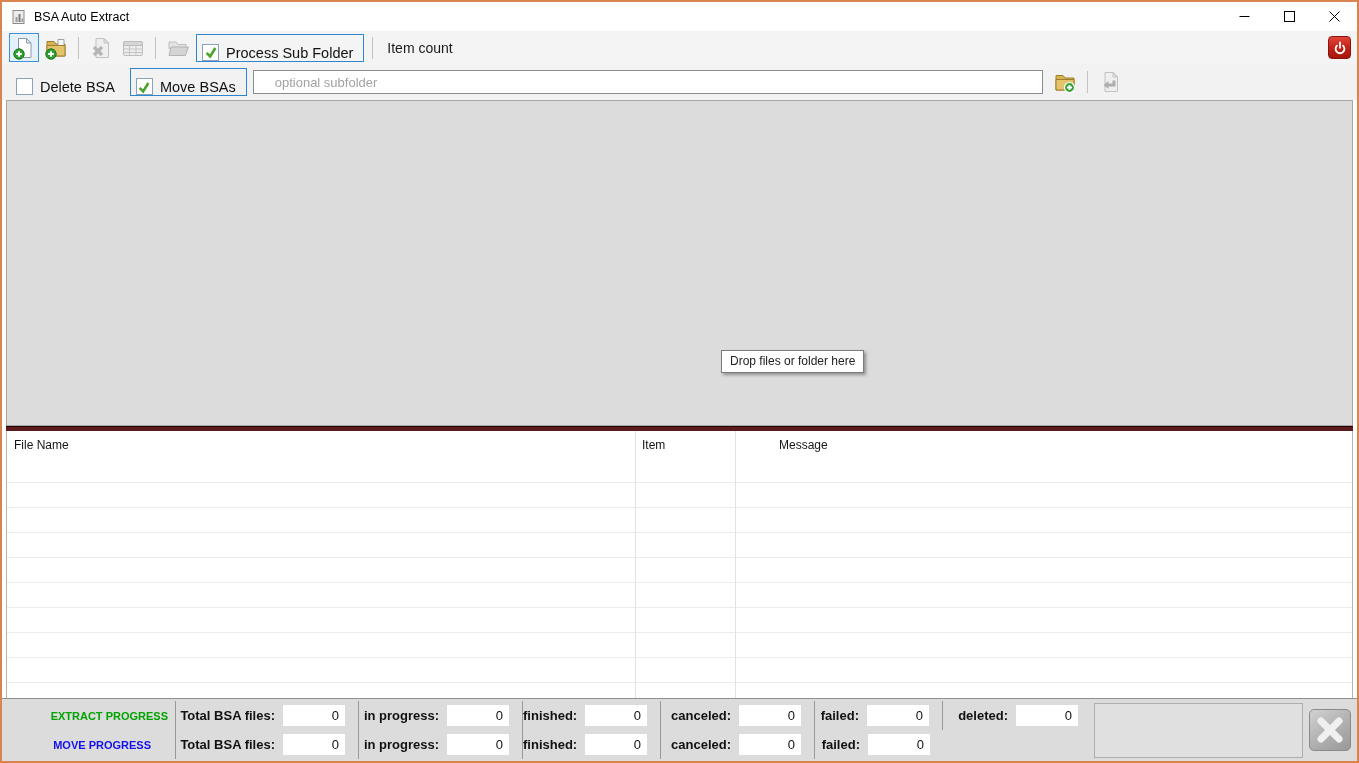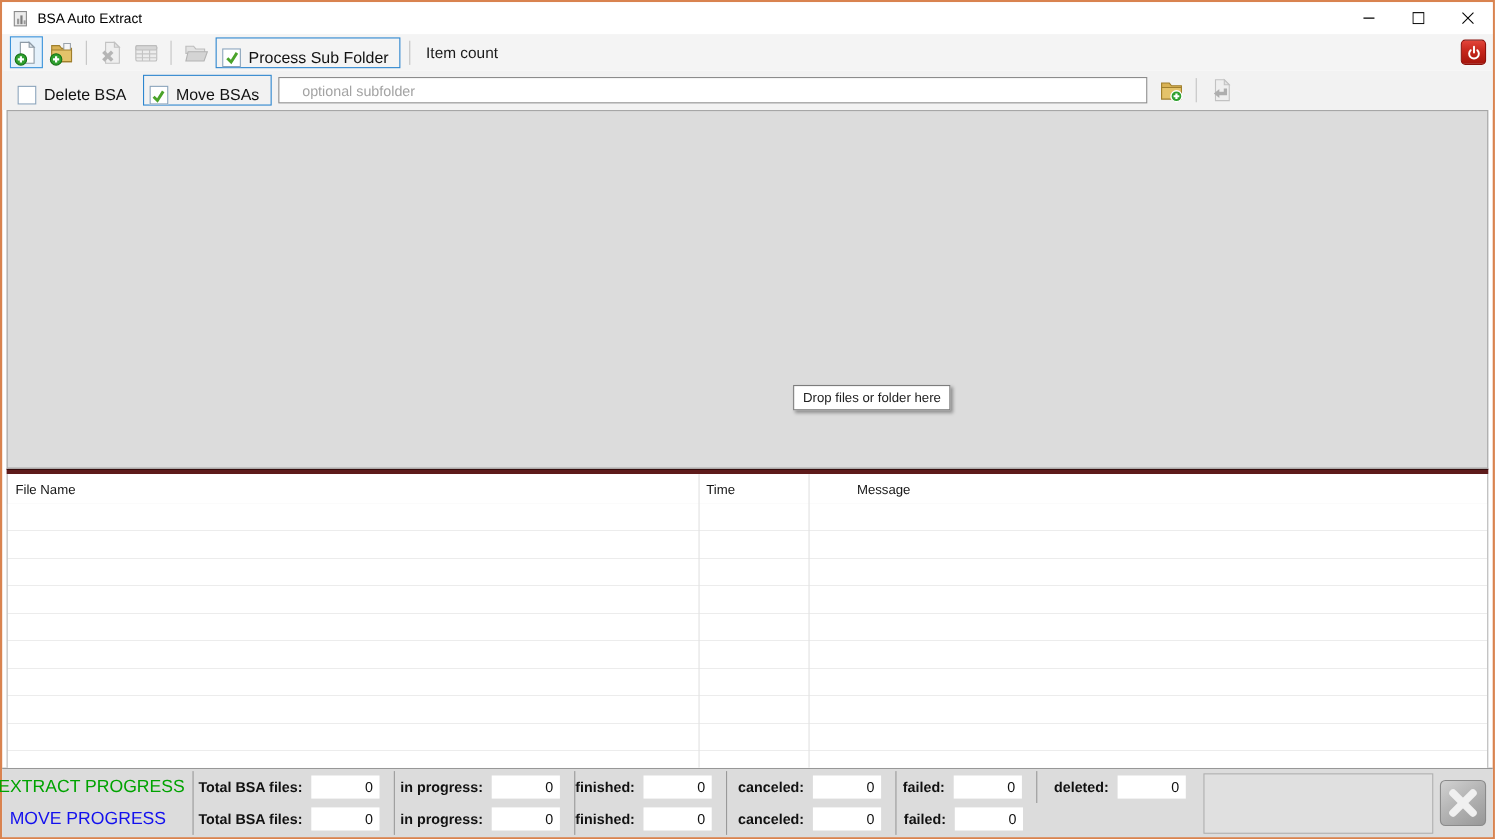--- a/index.html
+++ b/index.html
@@ -47,21 +47,21 @@
   .th-msg{flex:1 1 auto;padding-left:44px;}
   .tbody{position:absolute;left:0;right:0;top:27px;bottom:0;background:repeating-linear-gradient(to bottom,#ffffff 0px,#ffffff 24px,#ececec 24px,#ececec 25px);}
   .vline{position:absolute;top:0;bottom:0;width:1px;background:#e2e2e2;}
   .vline1{left:628px;} .vline2{left:728px;}
 
   
   .statusbar{flex:0 0 63px;height:63px;background:#dcdcdc;border-top:1px solid #8f8f8f;box-sizing:border-box;display:flex;align-items:center;padding:0 4px;}
   .status-grid{display:grid;grid-template-columns:170px 183px 164px 138px 154px 128px 148px;grid-auto-rows:29px;align-items:center;}
   .s-cell{height:29px;display:flex;align-items:center;justify-content:flex-end;box-sizing:border-box;padding-right:13px;gap:8px;}
   .s-cell.bordered{border-right:1px solid #999999;}
-  .s-label{font-size:16px;font-weight:normal;white-space:nowrap;}
+  .s-label{font-size:11px;font-weight:bold;white-space:nowrap;}
   .extract-label{color:#00a300;}
   .move-label{color:#1310ee;}
   .f-label{font-size:13px;font-weight:bold;color:#111;white-space:nowrap;}
   .f-box{width:62px;height:21px;background:#ffffff;box-sizing:border-box;text-align:right;padding:0 6px 0 0;font-size:13px;color:#111;line-height:21px;}
   .progress-panel{width:209px;height:55px;background:#e0e0e0;border:1px solid #aeaeae;box-sizing:border-box;margin-left:3px;}
   .big-cancel{width:42px;height:42px;margin-left:6px;border:1px solid #8a8a8a;border-radius:5px;background:linear-gradient(145deg,#d2d2d2 0%,#b5b5b5 45%,#989898 100%);display:flex;align-items:center;justify-content:center;padding:0;}
 
   button{cursor:default;}
 </style>
 </head>
@@ -198,21 +198,21 @@
 
   <div class="droparea">
     <div class="droptip">Drop files or folder here</div>
   </div>
 
   <div class="maroon-bar"></div>
 
   <div class="logtable">
     <div class="thead">
       <div class="th th-file">File Name</div>
-      <div class="th th-time">Time</div>
+      <div class="th th-time">Item</div>
       <div class="th th-msg">Message</div>
     </div>
     <div class="tbody"></div>
     <div class="vline vline1"></div>
     <div class="vline vline2"></div>
   </div>
 
   <div class="statusbar">
     <div class="status-grid">
 

